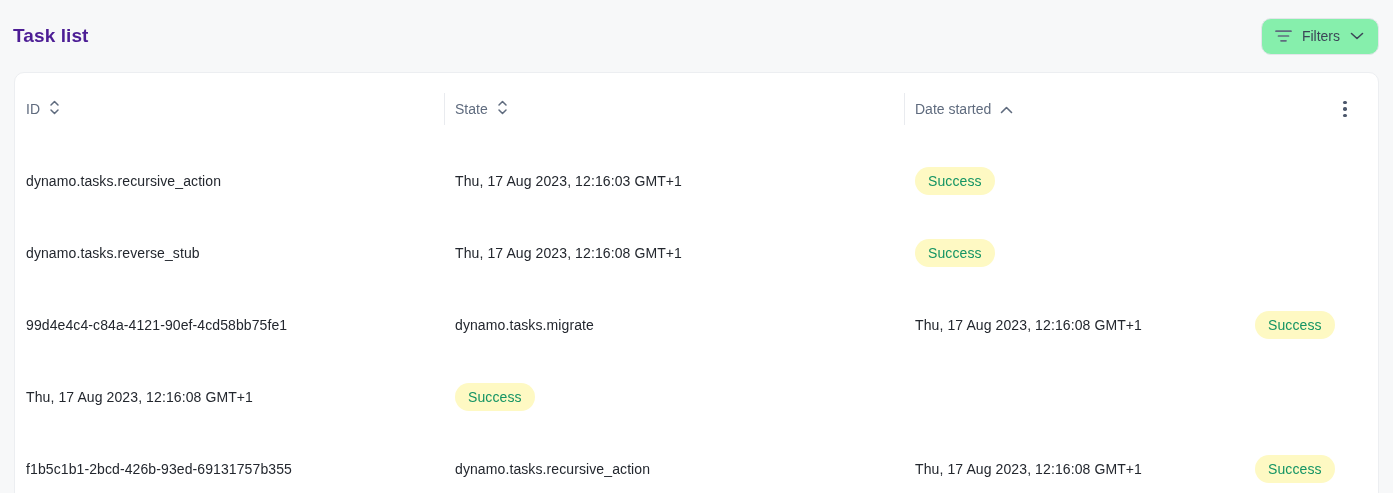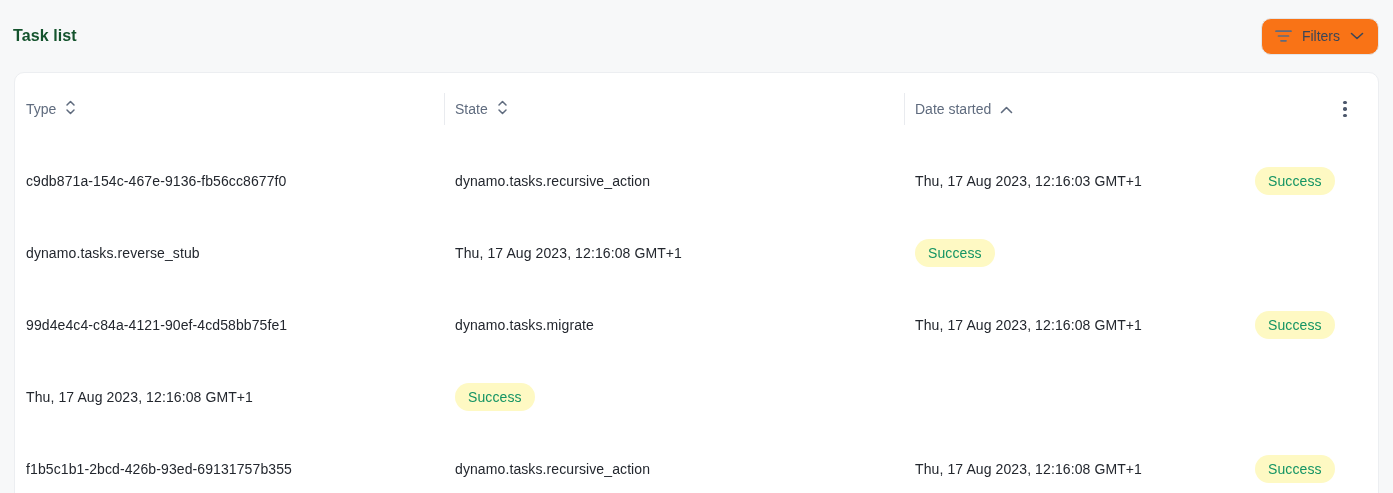--- a/index.html
+++ b/index.html
@@ -11,32 +11,32 @@
     color: #23272e;
   }
   .topbar {
     height: 72px;
     display: flex;
     align-items: center;
     justify-content: space-between;
     padding: 0 14px 0 13px;
   }
   .page-title {
-    font-size: 16px;
+    font-size: 19px;
     font-weight: 700;
-    color: #14532d;
+    color: #4c1d95;
     letter-spacing: .1px;
   }
   .filters-btn {
     display: flex;
     align-items: center;
     gap: 10px;
     height: 37px;
     padding: 0 14px 0 13px;
-    background: #f97316;
+    background: #86efac;
     border: 1px solid #e3e6ea;
     border-radius: 10px;
     cursor: pointer;
     font-size: 14px;
     color: #3c4657;
   }
   .filters-btn svg { display: block; }
   .card {
     margin: 0 14px;
     background: #ffffff;
@@ -125,21 +125,21 @@
       <svg width="14" height="8" viewBox="0 0 14 8" fill="none" stroke="#3c4657" stroke-width="1.6" stroke-linecap="round" stroke-linejoin="round">
         <path d="M1.5 1.5 L7 6.5 L12.5 1.5"></path>
       </svg>
     </span>
   </button>
 </div>
 
 <div class="card">
   <div class="grid-row thead">
     <div class="th">
-      <span>Type</span>
+      <span>ID</span>
       <span class="sort-icon">
         <svg width="11" height="15" viewBox="0 0 11 15" fill="none" stroke="currentColor" stroke-width="1.5" stroke-linecap="round" stroke-linejoin="round">
           <path d="M2 5 L5.5 1.5 L9 5"></path>
           <path d="M2 10 L5.5 13.5 L9 10"></path>
         </svg>
       </span>
     </div>
     <div class="th">
       <span>State</span>
       <span class="sort-icon">
@@ -159,21 +159,20 @@
     </div>
     <button class="kebab-btn">
       <span class="dot"></span>
         <span class="dot"></span>
         <span class="dot"></span>
     </button>
   </div>
 
   <div>
     <div class="grid-row trow">
-      <div class="td">c9db871a-154c-467e-9136-fb56cc8677f0</div>
       <div class="td">dynamo.tasks.recursive_action</div>
       <div class="td">Thu, 17 Aug 2023, 12:16:03 GMT+1</div>
       <div class="td">
         <span class="badge">Success</span>
       </div>
     </div>
 
     <div class="grid-row trow">
       <div class="td">dynamo.tasks.reverse_stub</div>
       <div class="td">Thu, 17 Aug 2023, 12:16:08 GMT+1</div>

